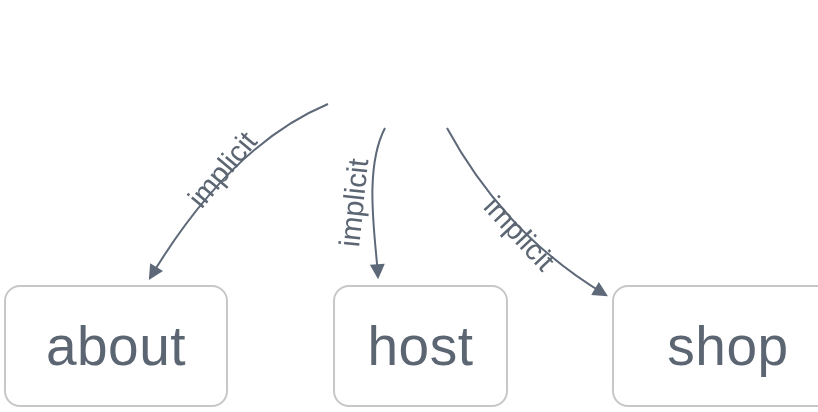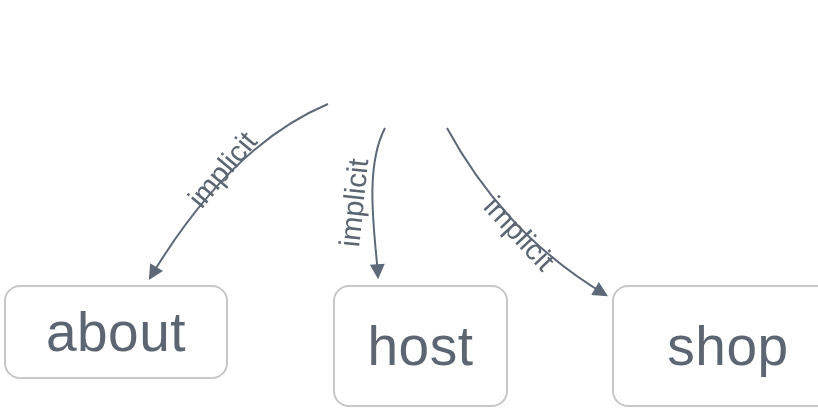--- a/index.html
+++ b/index.html
@@ -69,21 +69,21 @@
     <g id="edge-group">
         <path d="M 328 104 Q 230 145 150 278" class="edge" marker-end="url(#arrow)"></path>
         <text class="edge-label" transform="translate(224,171) rotate(-50)">implicit</text>
         <path d="M 385 128 C 363 170 376 240 378 277" class="edge" marker-end="url(#arrow)"></path>
         <text class="edge-label" transform="translate(356,203) rotate(-84)">implicit</text>
         <path d="M 447 128 Q 505 235 606 295" class="edge" marker-end="url(#arrow)"></path>
         <text class="edge-label" transform="translate(518,235) rotate(47)">implicit</text>
       </g>
   </svg>
 
-    <div class="node" style="left: 4px; top: 285px; width: 224px; height: 94px;">
+    <div class="node" style="left: 4px; top: 285px; width: 224px; height: 122px;">
       <span class="node-label">about</span>
     </div>
     <div class="node" style="left: 333px; top: 285px; width: 175px; height: 122px;">
       <span class="node-label">host</span>
     </div>
     <div class="node" style="left: 612px; top: 285px; width: 232px; height: 122px;">
       <span class="node-label">shop</span>
     </div>
   </div>
 

